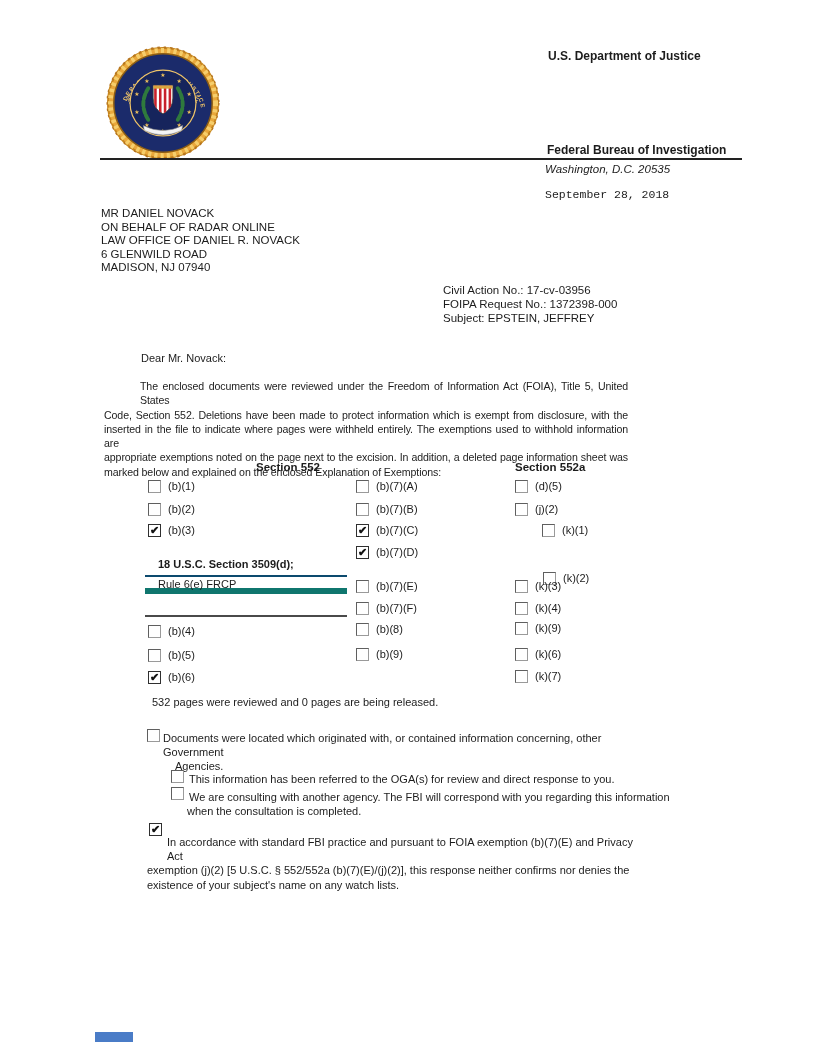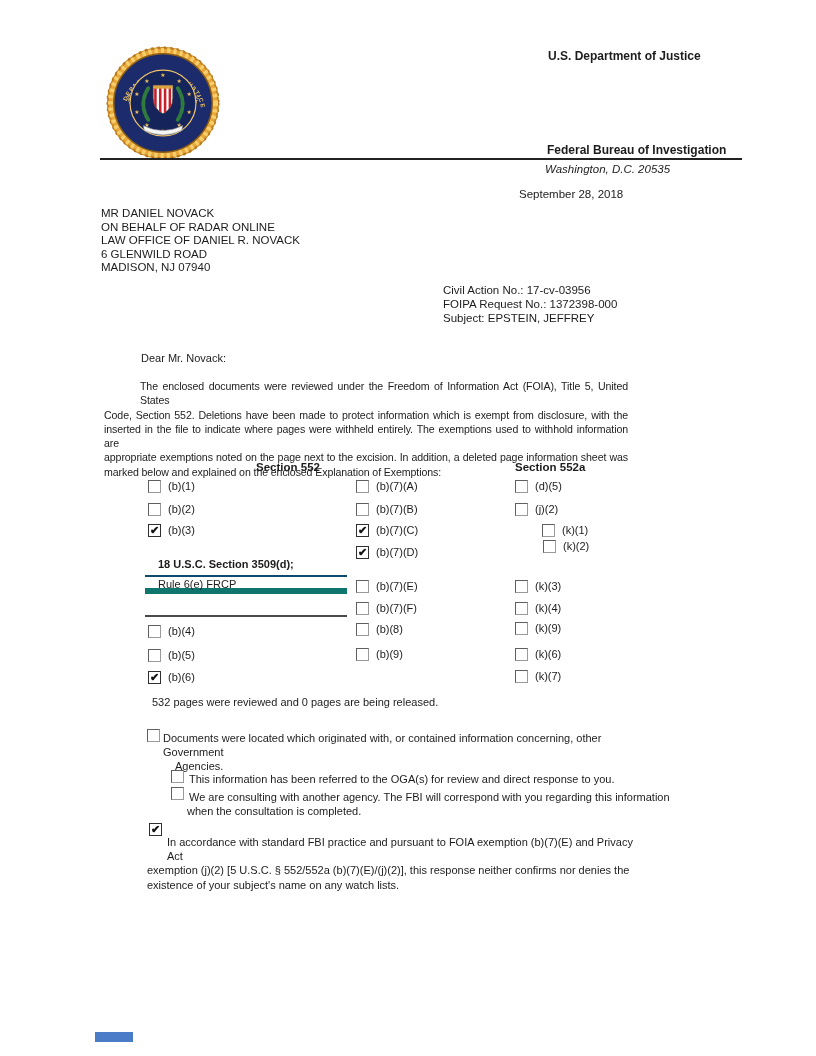--- a/index.html
+++ b/index.html
@@ -83,21 +83,21 @@
         <rect x="50" y="42" width="20" height="3.4" fill="#D9A43C"></rect>
       </g>
       <path d="M40,83 Q60,93 80,83 L79,88 Q60,97 41,88 Z" fill="#F4F4F4" stroke="#8a8a8a" stroke-width="0.6"></path>
     </svg>
   </div>
 
   <div class="abs b fs12" style="left:548px; top:49px;">U.S. Department of Justice</div>
   <div class="abs b fs12" style="left:547px; top:143px;">Federal Bureau of Investigation</div>
   <div class="rule" style="left:100px; top:158px; width:642px;"></div>
   <div class="abs i fs115" style="left:545px; top:163px;">Washington, D.C. 20535</div>
-  <div class="abs fs115" style="left:519px; top:188px;">September 28, 2018</div>
+  <div class="abs fs115" style="left:545px; top:188px;font-family:Liberation Mono, monospace;">September 28, 2018</div>
 
   <div class="abs fs115 addr" style="left:101px; top:207px;">
     <div>MR DANIEL NOVACK</div>
     <div>ON BEHALF OF RADAR ONLINE</div>
     <div>LAW OFFICE OF DANIEL R. NOVACK</div>
     <div>6 GLENWILD ROAD</div>
     <div>MADISON, NJ 07940</div>
   </div>
 
   <div class="abs fs115" style="left:443px; top:283px; line-height:14px;">
@@ -186,21 +186,21 @@
     <span>(d)(5)</span>
   </div>
   <div class="cbrow" style="left:515px; top:503px;">
     <span class="cb"></span>
     <span>(j)(2)</span>
   </div>
   <div class="cbrow" style="left:515px; top:524px;padding-left:27px;">
     <span class="cb"></span>
     <span>(k)(1)</span>
   </div>
-  <div class="cbrow" style="left:515px; top:540px;padding-left:28px;">
+  <div class="cbrow" style="left:515px; top:572px;padding-left:28px;">
     <span class="cb"></span>
     <span>(k)(2)</span>
   </div>
   <div class="cbrow" style="left:515px; top:580px;">
     <span class="cb"></span>
     <span>(k)(3)</span>
   </div>
   <div class="cbrow" style="left:515px; top:602px;">
     <span class="cb"></span>
     <span>(k)(4)</span>

